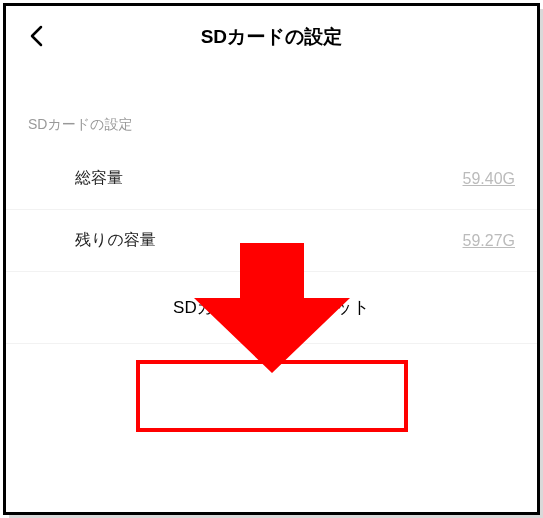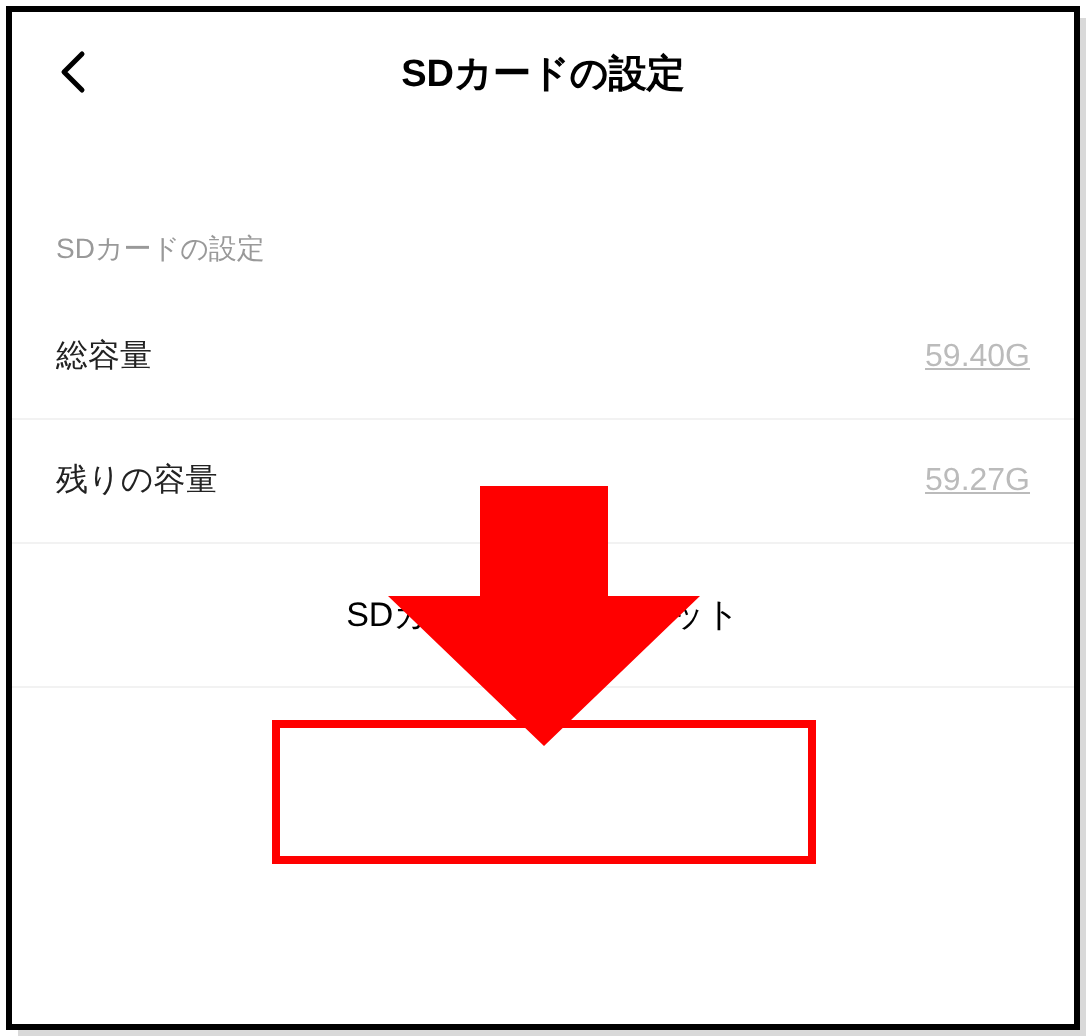--- a/index.html
+++ b/index.html
@@ -60,20 +60,21 @@
     .row {
       display: flex;
       justify-content: space-between;
       align-items: center;
       padding: 20px 22px;
       border-bottom: 1px solid #f2f2f2;
     }
     .row-label {
       font-size: 16px;
       color: #222;
+      margin-left: 47px;
     }
     .row-value {
       font-size: 16px;
       color: #bbb;
       text-decoration: underline;
     }
     .format-row {
       padding: 24px 22px;
       text-align: center;
       border-bottom: 1px solid #f2f2f2;

